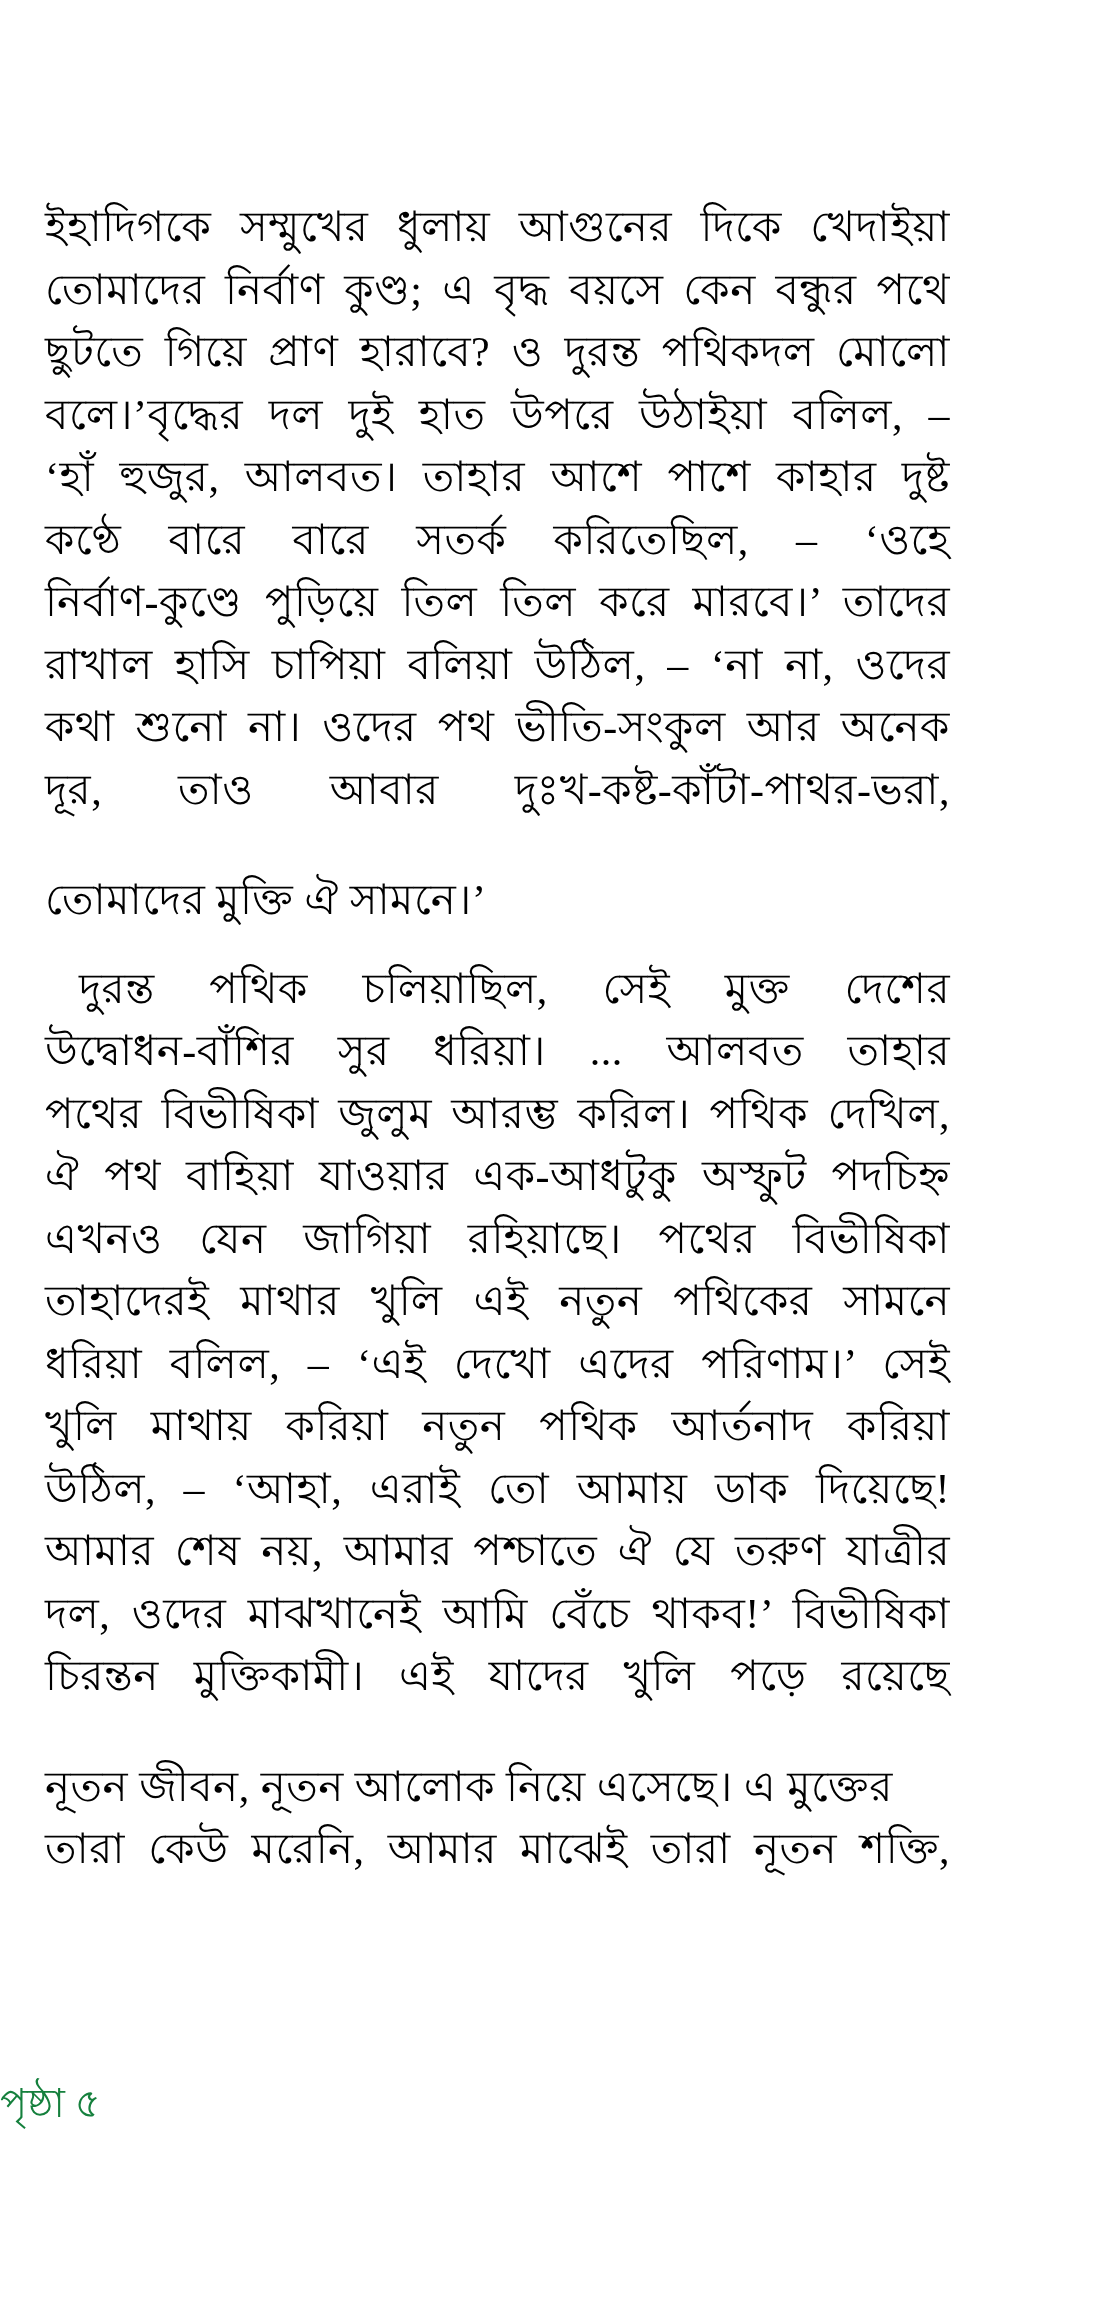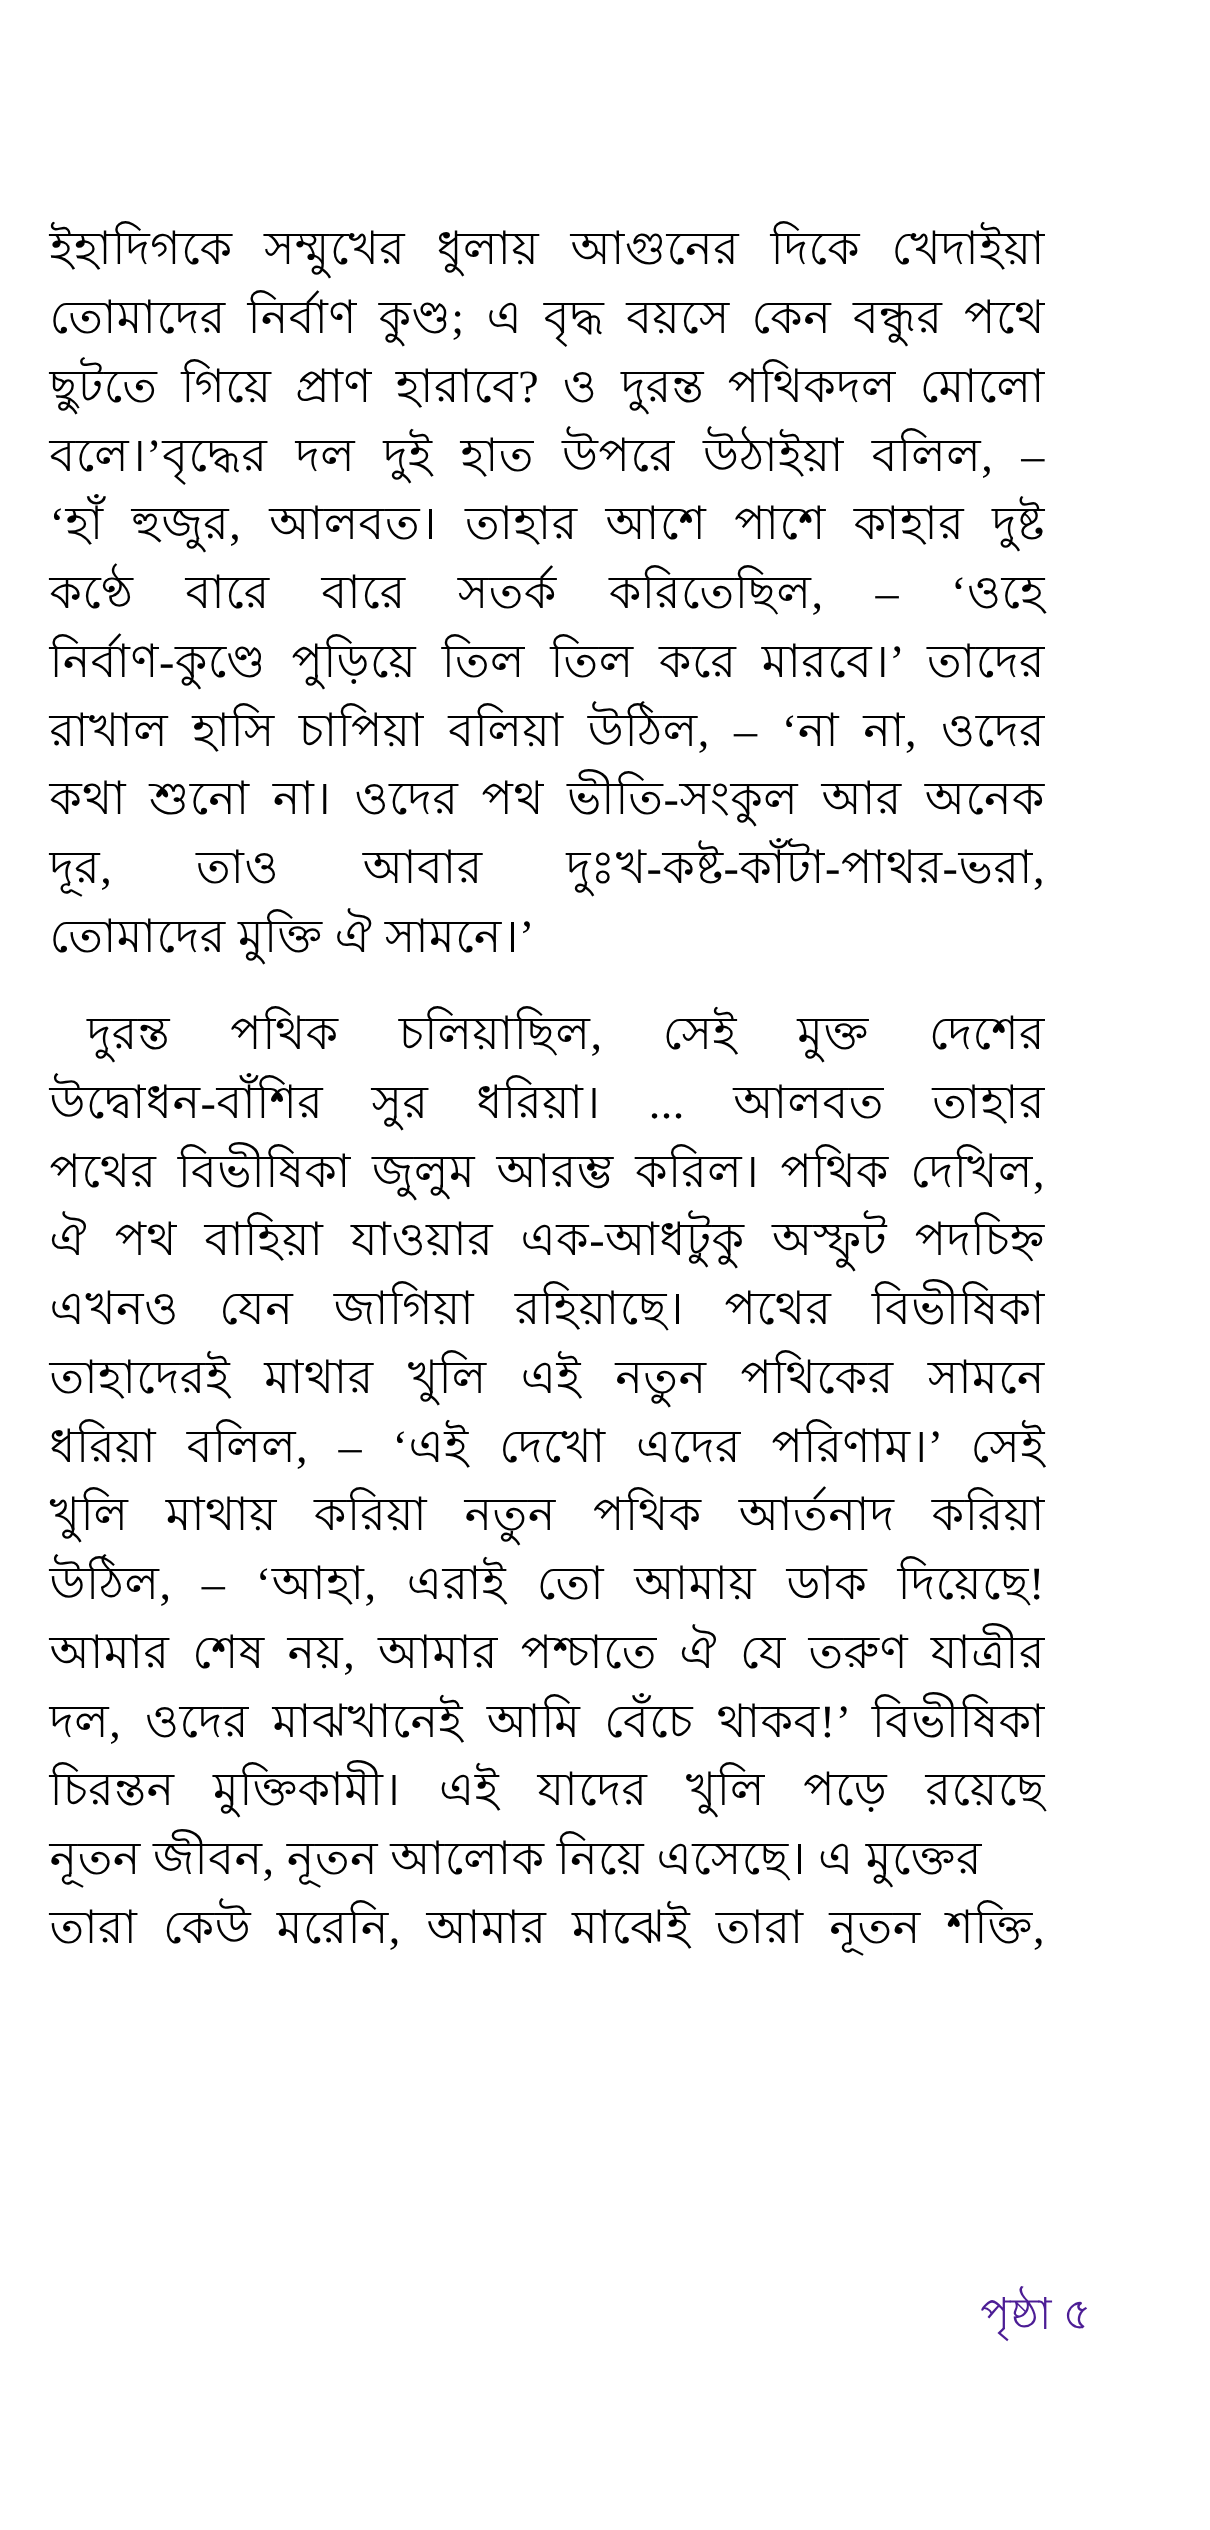--- a/index.html
+++ b/index.html
@@ -29,33 +29,34 @@
     line-height: 62.5px;
     font-weight: 500;
     text-align: justify;
     
     text-align-last: justify;
     white-space: normal;
     letter-spacing: 0.5px;
   }
   .line.last {
     text-align-last: left;
+    margin-top: 48px;
   }
   .line.indent {
     text-indent: 34px;
   }
   .footer {
     position: absolute;
     top: 2072px;
     left: 0;
     width: 100%;
-    text-align: right;
+    text-align: left;
     font-size: 40px;
     font-weight: 500;
-    color: #4c1d95;
+    color: #15803d;
   }
 </style>
 </head>
 <body>
 
 <div class="page">
   <div class="text-block">
 
     <div class="para para-1">
       <div class="line">ইহাদিগকে সম্মুখের ধুলায় আগুনের দিকে খেদাইয়া</div>

